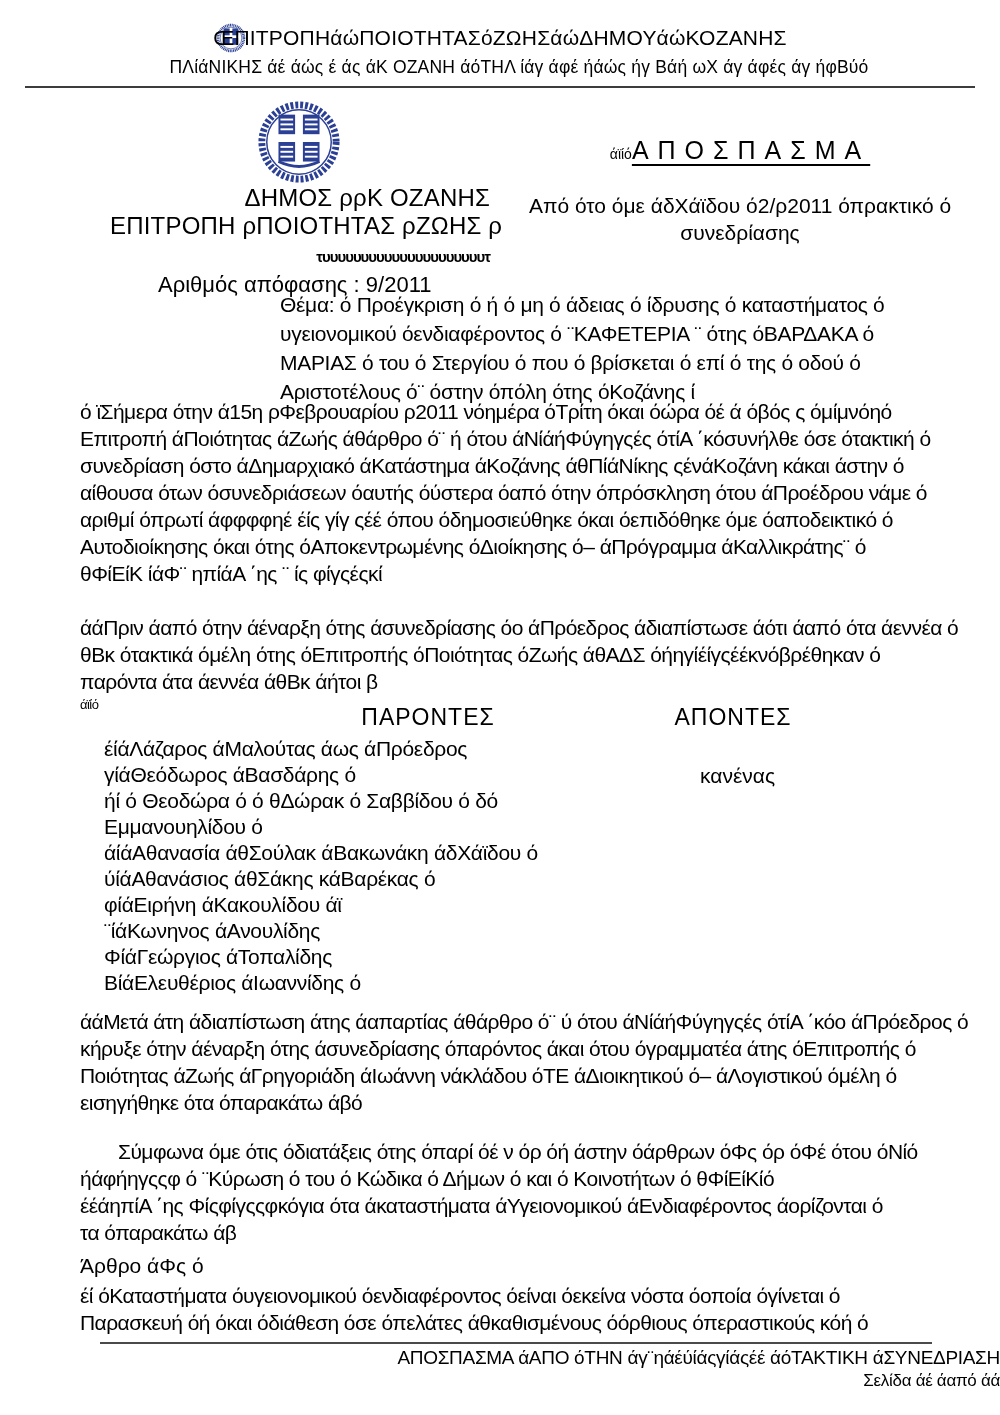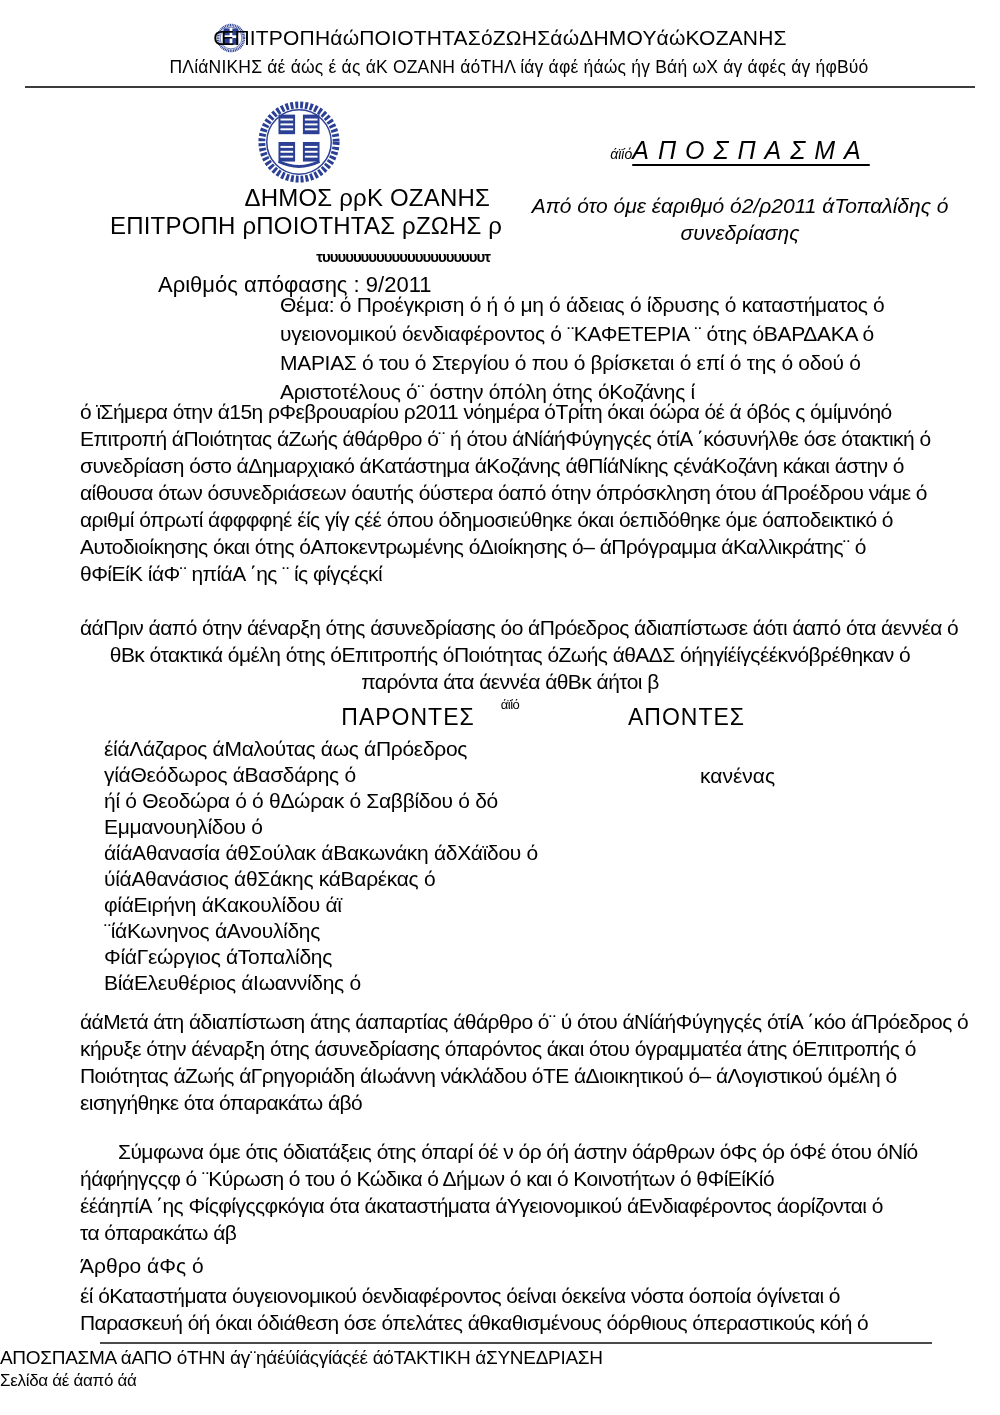--- a/index.html
+++ b/index.html
@@ -10,45 +10,45 @@
   .hdr-emblem{top:22px;left:214px;width:34px;height:32px;}
   .hdr-text{top:26px;left:0;width:100%;text-align:center;}
   .hdr-line1{font-size:21px;letter-spacing:0.2px;}
   .hdr-line2{font-size:17.5px;margin-top:7px;letter-spacing:0.2px;padding-left:38px;}
   .rule-top{top:86px;left:25px;width:950px;border-top:2px solid #3c3c3c;height:0;}
   
   .logo{top:99px;left:250px;width:98px;height:86px;}
   .org-block{top:184px;left:110px;width:380px;text-align:right;font-size:24px;line-height:28px;letter-spacing:0.2px;}
   .squiggle{font-size:15px;font-weight:bold;letter-spacing:-1px;margin-top:3px;}
   
-  .extract{top:136px;left:520px;width:440px;text-align:center;font-style:italic;}
+  .extract{top:136px;left:520px;width:440px;text-align:center;}
   .extract-title-row{font-size:25px;}
   .extract-prefix{font-size:14px;}
   .extract-title{letter-spacing:9px;text-decoration:underline;text-underline-offset:5px;}
   .extract-sub{margin-top:27px;font-size:21px;line-height:27px;}
   .decision{top:272px;left:158px;font-size:22px;}
   
   .subject{top:290px;left:280px;width:680px;font-size:21px;line-height:29px;letter-spacing:-0.3px;}
   
   .para{left:80px;width:860px;font-size:21px;line-height:27px;letter-spacing:-0.55px;}
   .para1{top:398px;}
-  .para2{top:614px;text-align:center;}
+  .para2{top:614px;}
   .tiny{font-size:13px;line-height:20px;}
-  .att-hdr-present{top:704px;left:248px;width:320px;text-align:center;font-size:23px;letter-spacing:1px;}
-  .att-hdr-absent{top:704px;left:628px;width:210px;text-align:left;font-size:23px;letter-spacing:1px;}
+  .att-hdr-present{top:704px;left:268px;width:320px;text-align:center;font-size:23px;letter-spacing:1px;}
+  .att-hdr-absent{top:704px;left:628px;width:210px;text-align:center;font-size:23px;letter-spacing:1px;}
   .names{top:736px;left:104px;width:600px;font-size:21px;line-height:26px;letter-spacing:-0.3px;}
   .absent-val{top:764px;left:700px;font-size:21px;}
   .para3{top:1008px;}
   .para4{top:1138px;}
   .indent{padding-left:38px;}
   .article-hdr{top:1254px;left:80px;font-size:21px;}
   .para5{top:1282px;}
   
   .rule-bottom{top:1342px;left:100px;width:832px;border-top:2px solid #4a4a4a;height:0;}
-  .footer{top:1346px;left:0;width:100%;text-align:left;font-size:19px;line-height:23px;letter-spacing:-0.3px;}
+  .footer{top:1346px;left:0;width:100%;text-align:right;font-size:19px;line-height:23px;letter-spacing:-0.3px;}
   .footer-line2{font-size:17px;}
 </style>
 </head>
 <body>
 
 <div class="abs hdr-emblem">
   <svg viewBox="0 0 100 88" width="34" height="32">
     <circle cx="50" cy="44" r="38" fill="none" stroke="#2b3f94" stroke-width="8" stroke-dasharray="3 2"></circle>
     <circle cx="50" cy="44" r="32" fill="none" stroke="#2b3f94" stroke-width="2"></circle>
     <rect x="29" y="16" width="17" height="20" fill="#2b3f94"></rect>
@@ -95,21 +95,21 @@
   <div class="ln">ΔΗΜΟΣ ρρΚ ΟΖΑΝΗΣ</div>
   <div class="ln">ΕΠΙΤΡΟΠΗ ρΠΟΙΟΤΗΤΑΣ ρΖΩΗΣ ρ</div>
   <div class="squiggle ln">τυυυυυυυυυυυυυυυυυυυυυτ</div>
 </div>
 
 <div class="abs extract">
   <div class="extract-title-row ln">
     <span class="extract-prefix">άϊίό</span><span class="extract-title">ΑΠΟΣΠΑΣΜΑ</span>
   </div>
   <div class="extract-sub">
-    <div class="ln">Από ότο όμε έαριθμό ό2/ρ2011 άΤοπαλίδης ό</div>
+    <div class="ln">Από ότο όμε άδΧάϊδου ό2/ρ2011 όπρακτικό ό</div>
     <div class="ln">συνεδρίασης</div>
   </div>
 </div>
 
 <div class="abs decision ln">Αριθμός απόφασης :  9/2011</div>
 
 <div class="abs subject">
   <div class="ln">Θέμα: ό  Προέγκριση  ό ή  ό μη  ό άδειας  ό ίδρυσης  ό καταστήματος ό</div>
   <div class="ln">υγειονομικού όενδιαφέροντος ό ¨ΚΑΦΕΤΕΡΙΑ ¨ ότης όΒΑΡΔΑΚΑ ό</div>
   <div class="ln">ΜΑΡΙΑΣ  ό του  ό Στεργίου  ό που  ό βρίσκεται  ό επί  ό της  ό οδού ό</div>

